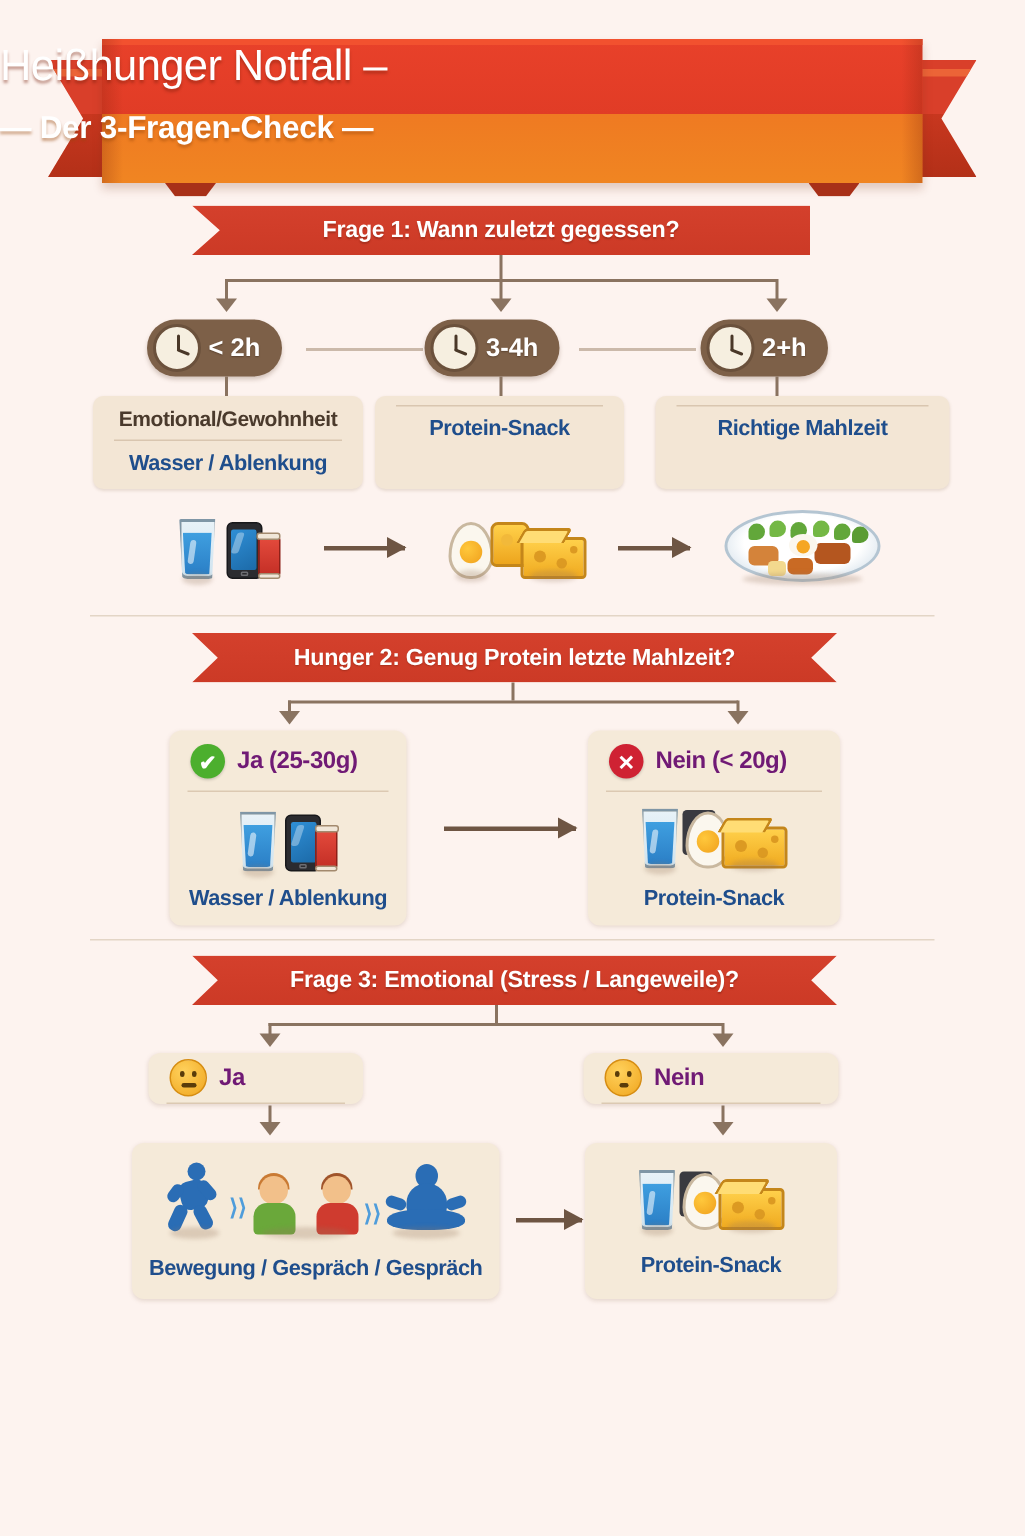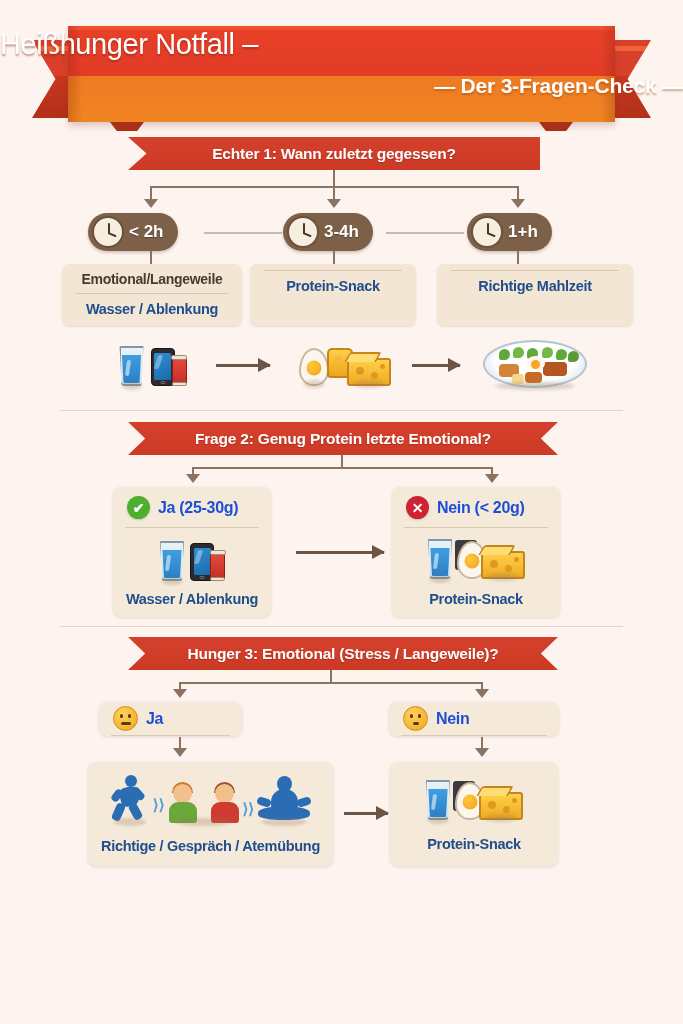--- a/index.html
+++ b/index.html
@@ -31,21 +31,21 @@
   }
   .ribbon-main::before{ content:""; position:absolute; left:0; right:0; top:0; height:4px; background:#f2512f;}
   .ribbon-main .shade-l{ position:absolute; left:0; top:0; width:14px; height:100%; background:linear-gradient(90deg,rgba(120,30,10,.25),rgba(0,0,0,0));}
   .ribbon-main .shade-r{ position:absolute; right:0; top:0; width:14px; height:100%; background:linear-gradient(270deg,rgba(120,30,10,.25),rgba(0,0,0,0));}
   .title-line1{
     position:absolute; left:0; right:0; top:10px; text-align:left;
     color:#fff; font-size:29px; font-weight:normal; letter-spacing:-.4px;
     text-shadow:0 2px 2px rgba(120,30,10,.45);
   }
   .title-line2{
-    position:absolute; left:0; right:0; top:56px; text-align:right;
+    position:absolute; left:0; right:0; top:56px; text-align:left;
     color:#fff; font-size:21px; font-weight:bold; letter-spacing:-.2px;
     text-shadow:0 2px 2px rgba(150,70,10,.45);
   }
   .title-foot{ position:absolute; left:110px; width:34px; top:104px; height:9px; background:#a83018; clip-path:polygon(0 0,100% 0,80% 100%,20% 100%); }
   .title-foot.r{ left:auto; right:110px; clip-path:polygon(0 0,100% 0,80% 100%,20% 100%); }
 
   
   .qbanner{
     position:absolute; height:33px;
     background:linear-gradient(180deg,#d4402c 0%,#cc3a26 100%);
@@ -186,21 +186,21 @@
   .yoga{ position:relative; width:56px; height:46px;}
   .yoga .hd{ position:absolute; left:21px; top:0; width:15px; height:16px; background:#2a6db5; border-radius:50%;}
   .yoga .bd{ position:absolute; left:15px; top:13px; width:27px; height:22px; background:#2a6db5; border-radius:13px 13px 6px 6px;}
   .yoga .legs{ position:absolute; left:2px; bottom:2px; width:52px; height:14px; background:#2a6db5; border-radius:50% 50% 40% 40%;}
   .yoga .arm{ position:absolute; top:22px; width:14px; height:8px; background:#2a6db5; border-radius:5px;}
   .yoga .arm.l{ left:1px; transform:rotate(18deg);} .yoga .arm.r{ right:1px; transform:rotate(-18deg);}
 
   
   .panel{ position:absolute; background:#f5ead9; border-radius:8px; box-shadow:0 1px 3px rgba(140,110,80,.2); }
   .panel .phead{ display:flex; align-items:center; gap:8px; padding:9px 0 0 14px; }
-  .panel .ptitle{ font-size:16px; font-weight:bold; color:#1d4ed8; letter-spacing:-.3px;}
+  .panel .ptitle{ font-size:16px; font-weight:bold; color:#701a75; letter-spacing:-.3px;}
   .panel .prule{ height:1px; background:#dcc9b2; margin:8px 12px 0; }
   .panel .pcap{ text-align:center; font-size:14.5px; font-weight:bold; color:#1f4e8c; letter-spacing:-.3px;}
   .badge{ width:23px; height:23px; border-radius:50%; display:flex; align-items:center; justify-content:center;
     color:#fff; font-size:14px; font-weight:bold; flex:none; box-shadow:0 1px 2px rgba(0,0,0,.18);}
   .badge.ok{ background:#4caf2e;}
   .badge.no{ background:#cf2233;}
   .emo{ width:25px; height:25px; border-radius:50%; background:radial-gradient(circle at 38% 32%,#ffd15c,#f0a61f);
     border:1.5px solid #d68d12; position:relative; flex:none;}
   .emo .e{ position:absolute; width:3.2px; height:4.4px; background:#5a3c0a; border-radius:2px; top:7px;}
   .emo .e.l{ left:6px;} .emo .e.r{ right:6px;}
@@ -225,54 +225,54 @@
       <div class="shade-l"></div>
         <div class="shade-r"></div>
     </div>
     <div class="title-line1">Heißhunger Notfall –</div>
     <div class="title-line2">— Der 3-Fragen-Check —</div>
     <div class="title-foot"></div>
     <div class="title-foot r"></div>
   </div>
 
   <div class="qbanner qb1">
-    <span>Echter 1: Wann zuletzt gegessen?</span>
+    <span>Frage 1: Wann zuletzt gegessen?</span>
   </div>
 
   <div class="conn v" style="left:333px; top:170px; height:16px;"></div>
   <div class="conn h" style="left:150px; top:186px; width:368px;"></div>
   <div class="conn v" style="left:150px; top:186px; height:14px;"></div>
   <div class="conn v" style="left:333px; top:186px; height:14px;"></div>
   <div class="conn v" style="left:517px; top:186px; height:14px;"></div>
   <div class="arrowhead" style="left:144px; top:199px;"></div>
   <div class="arrowhead" style="left:327px; top:199px;"></div>
   <div class="arrowhead" style="left:511px; top:199px;"></div>
 
   <div class="dashline" style="left:204px; top:232px; width:78px;"></div>
   <div class="dashline" style="left:386px; top:232px; width:78px;"></div>
 
-  <div class="pill" style="left:88px; top:213px;">
+  <div class="pill" style="left:98px; top:213px;">
     <div class="clockicon"></div>
     <div class="plabel">&lt; 2h</div>
   </div>
   <div class="pill" style="left:283px; top:213px;justify-content:flex-end;">
     <div class="clockicon"></div>
     <div class="plabel">3-4h</div>
   </div>
   <div class="pill" style="left:467px; top:213px;">
     <div class="clockicon"></div>
-    <div class="plabel">1+h</div>
+    <div class="plabel">2+h</div>
   </div>
 
   <div class="conn v" style="left:150px; top:251px; height:14px;"></div>
   <div class="conn v" style="left:333px; top:251px; height:14px;"></div>
   <div class="conn v" style="left:517px; top:251px; height:14px;"></div>
 
   <div class="card" style="left:62px; top:264px; width:180px; height:62px;">
-    <div class="ct t-dark">Emotional/Langeweile</div>
+    <div class="ct t-dark">Emotional/Gewohnheit</div>
     <div class="rule"></div>
     <div class="cs">Wasser / Ablenkung</div>
   </div>
   <div class="card" style="left:250px; top:264px; width:166px; height:62px;">
     <div class="rule"></div>
     <div class="cs">Protein-Snack</div>
   </div>
   <div class="card" style="left:437px; top:264px; width:196px; height:62px;">
     <div class="rule"></div>
     <div class="cs">Richtige Mahlzeit</div>
@@ -327,21 +327,21 @@
         <span class="meat"></span>
       <div class="peggy"></div>
         <div class="pot"></div>
       <div class="shadowell"></div>
     </div>
   </div>
 
   <div class="hr-sep" style="top:410px;"></div>
 
   <div class="qbanner qb2">
-    <span>Frage 2: Genug Protein letzte Emotional?</span>
+    <span>Hunger 2: Genug Protein letzte Mahlzeit?</span>
   </div>
 
   <div class="conn v" style="left:341px; top:455px; height:12px;"></div>
   <div class="conn h" style="left:192px; top:467px; width:300px;"></div>
   <div class="conn v" style="left:192px; top:467px; height:8px;"></div>
   <div class="conn v" style="left:491px; top:467px; height:8px;"></div>
   <div class="arrowhead" style="left:186px; top:474px;"></div>
   <div class="arrowhead" style="left:485px; top:474px;"></div>
 
   <div class="panel" style="left:113px; top:487px; width:158px; height:130px;">
@@ -395,21 +395,21 @@
           <i></i>
           <div class="shadowell"></div>
         </div>
     </div>
     <div class="pcap" style="position:absolute; left:0; right:0; bottom:10px;">Protein-Snack</div>
   </div>
 
   <div class="hr-sep" style="top:626px;"></div>
 
   <div class="qbanner qb3">
-    <span>Hunger 3: Emotional (Stress / Langeweile)?</span>
+    <span>Frage 3: Emotional (Stress / Langeweile)?</span>
   </div>
 
   <div class="conn v" style="left:330px; top:670px; height:12px;"></div>
   <div class="conn h" style="left:179px; top:682px; width:303px;"></div>
   <div class="conn v" style="left:179px; top:682px; height:8px;"></div>
   <div class="conn v" style="left:481px; top:682px; height:8px;"></div>
   <div class="arrowhead" style="left:173px; top:689px;"></div>
   <div class="arrowhead" style="left:475px; top:689px;"></div>
 
   <div class="panel" style="left:389px; top:702px; width:170px; height:34px;">
@@ -468,21 +468,21 @@
       <div class="wave" style="position:relative; top:-4px;">⟩⟩</div>
       <div class="yoga">
           <div class="hd"></div>
           <div class="bd"></div>
           <div class="arm l"></div>
           <div class="arm r"></div>
           <div class="legs"></div>
           <div class="shadowell"></div>
         </div>
     </div>
-    <div class="pcap" style="position:absolute; left:0; right:0; bottom:12px;">Richtige / Gespräch / Atemübung</div>
+    <div class="pcap" style="position:absolute; left:0; right:0; bottom:12px;">Bewegung / Gespräch / Gespräch</div>
   </div>
 
   <div class="sidearrow" style="left:344px; top:812px; width:44px;"></div>
 
   <div class="panel" style="left:390px; top:762px; width:168px; height:104px;">
     <div class="iconrow" style="left:0; right:0; top:10px; height:48px; width:100%; gap:0;">
       <div class="glass">
           <div class="body"></div>
           <div class="water"></div>
           <div class="gleam"></div>

